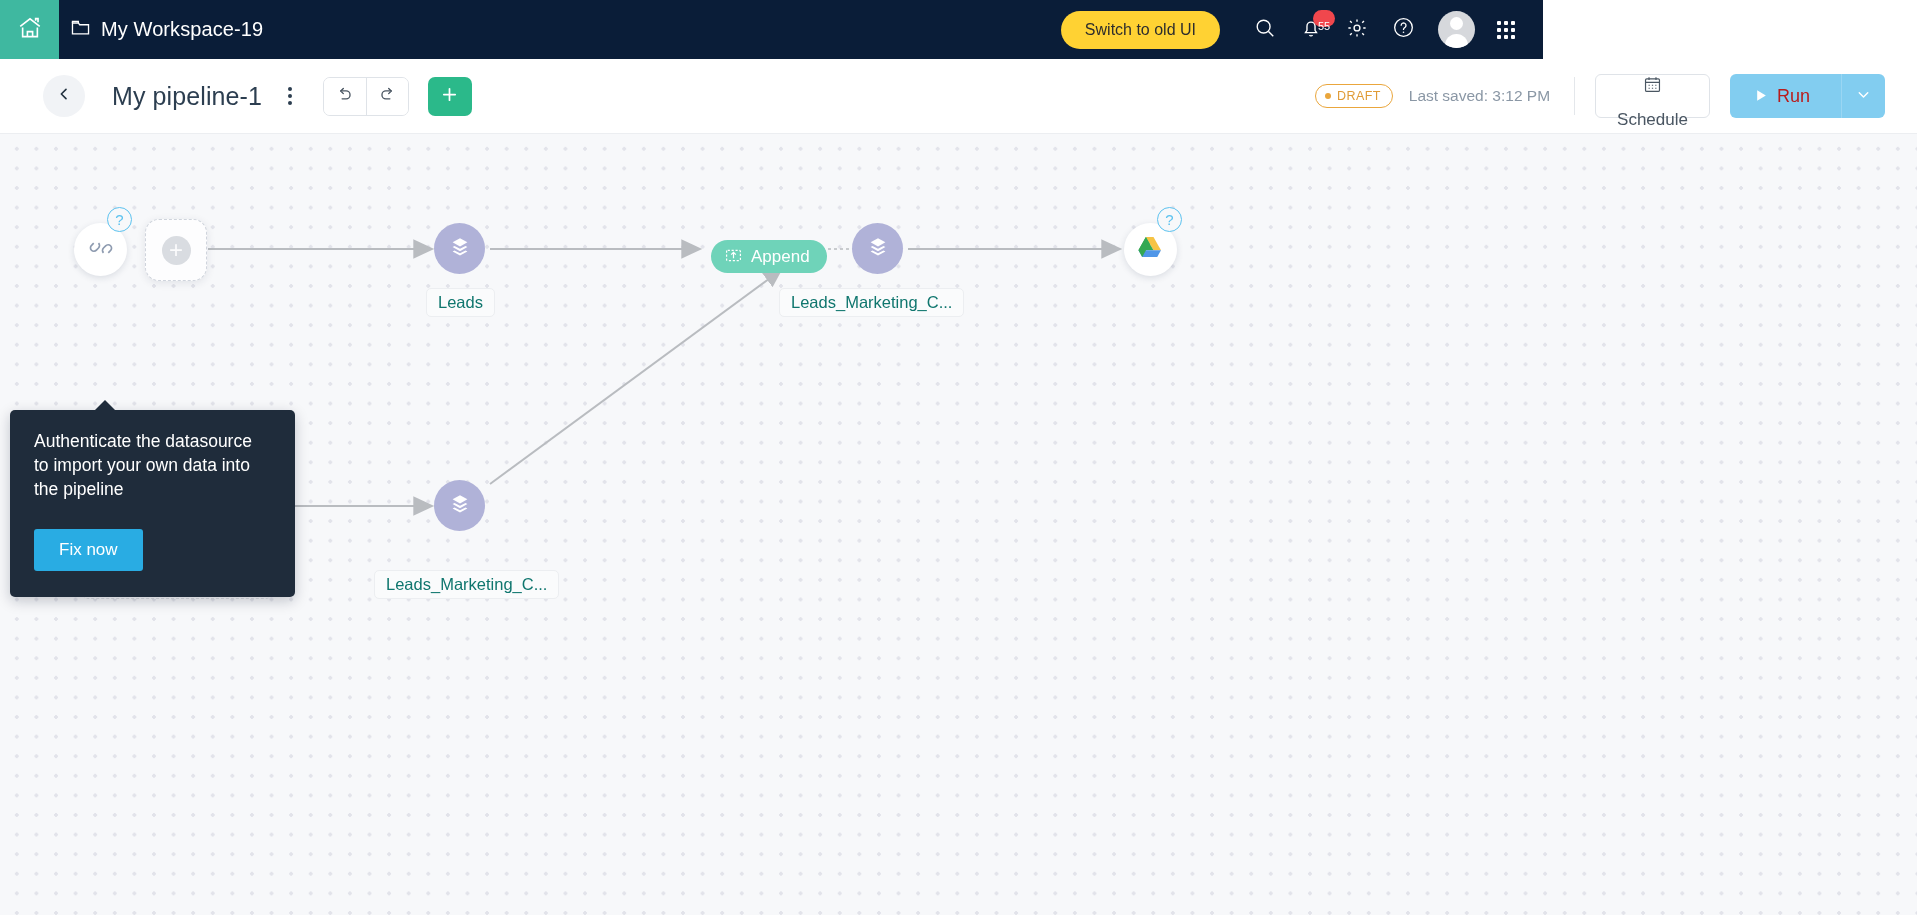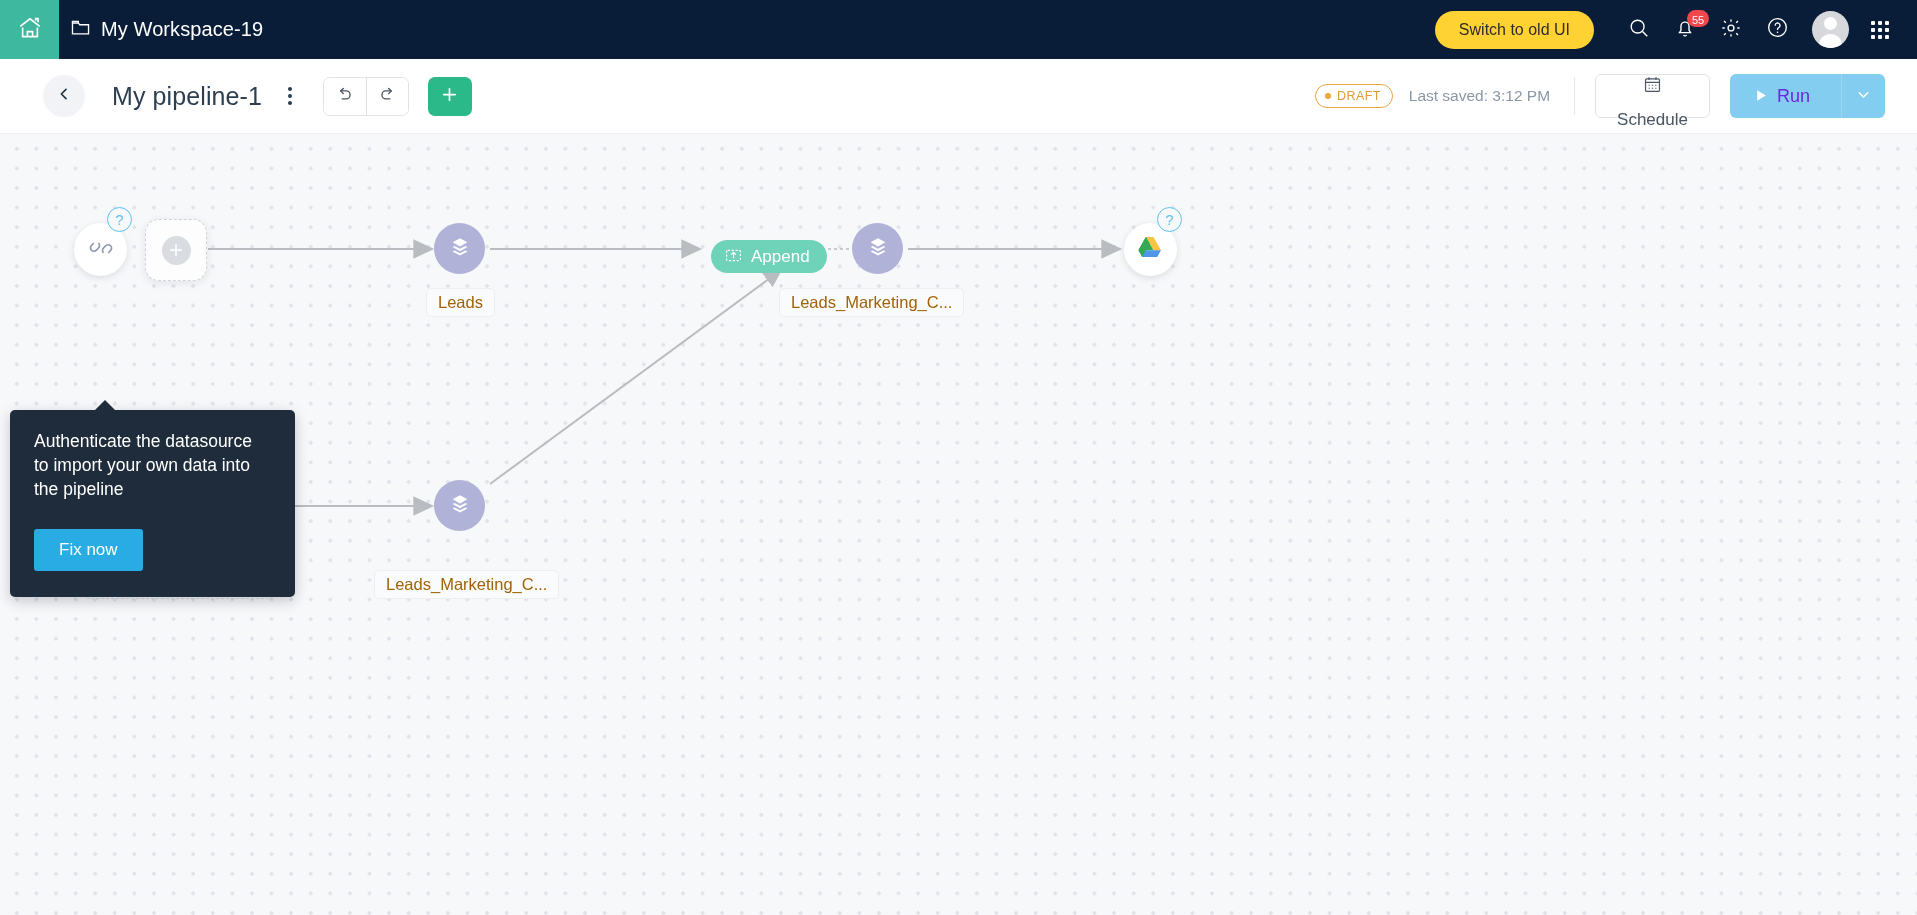--- a/index.html
+++ b/index.html
@@ -6,21 +6,21 @@
   html, body {
     width: 1917px; height: 915px;
     font-family: "Liberation Sans", sans-serif;
     overflow: hidden;
     background: #ffffff;
   }
 
   
   .topnav {
     position: absolute; top: 0; left: 0;
-    width: 1917px; height: 59px;
+    width: 1543px; height: 59px;
     background: #0a1d38;
     display: flex; align-items: center;
   }
   .home-btn {
     width: 59px; height: 59px;
     background: #3fb8a0;
     display: flex; align-items: center; justify-content: center;
     flex: 0 0 auto;
   }
   .ws-block {
@@ -46,21 +46,21 @@
   .nav-icon {
     width: 46px; height: 46px;
     display: flex; align-items: center; justify-content: center;
     cursor: pointer; position: relative;
   }
   .badge {
     position: absolute; top: 3px; left: 25px;
     background: #f0474d; color: #fff;
     font-size: 11px; line-height: 16px;
     min-width: 22px; height: 17px; border-radius: 9px;
-    text-align: center; padding: 2px 4px;
+    text-align: center; padding: 8px 4px;
     font-family: "Liberation Sans", sans-serif;
   }
   .avatar {
     width: 37px; height: 37px; border-radius: 50%;
     background: #d6d8dc;
     display: flex; align-items: flex-end; justify-content: center;
     overflow: hidden; margin: 0 8px 0 12px; cursor: pointer;
   }
   .avatar .head {
     width: 13px; height: 13px; border-radius: 50%;
@@ -137,21 +137,21 @@
     height: 44px; padding: 0 21px; background: #fff;
     font-size: 17px; color: #4a5662; cursor: pointer;
     font-family: "Liberation Sans", sans-serif;
     flex-direction: column;
   }
   .run-group {
     display: flex; margin-left: 20px; height: 44px;
     border-radius: 6px; overflow: hidden;
   }
   .run-btn {
-    background: #82cdf0; color: #6d28d9; border: none;
+    background: #82cdf0; color: #b91c1c; border: none;
     padding: 0 31px 0 25px; font-size: 18px; cursor: pointer;
     display: flex; align-items: center; gap: 9px;
     font-family: "Liberation Sans", sans-serif;
   }
   .run-caret {
     background: #82cdf0; width: 44px;
     display: flex; align-items: center; justify-content: center;
     cursor: pointer; border-left: 1px solid #9ad6f3;
   }
 
@@ -204,21 +204,21 @@
   .transform-node {
     height: 33px; border-radius: 17px; background: #6fd3b9;
     display: flex; align-items: center; gap: 8px;
     padding: 0 17px 0 13px; color: #fff; font-size: 17px;
     cursor: pointer; white-space: nowrap;
   }
   .node-label {
     position: absolute; white-space: nowrap;
     background: #fafbfc; border: 1px dashed #dcdfe4;
     border-radius: 5px; padding: 4px 11px;
-    color: #a16207; font-size: 16.5px;
+    color: #0f766e; font-size: 16.5px;
   }
   .node-label.plain { border-style: solid; border-color: #eceef1; }
 
   
   .tip {
     position: absolute; left: 10px; top: 276px;
     width: 285px; background: #1f2c3b;
     border-radius: 5px; padding: 20px 24px 26px 24px;
     box-shadow: 0 4px 14px rgba(10,20,40,.22);
     z-index: 20;

